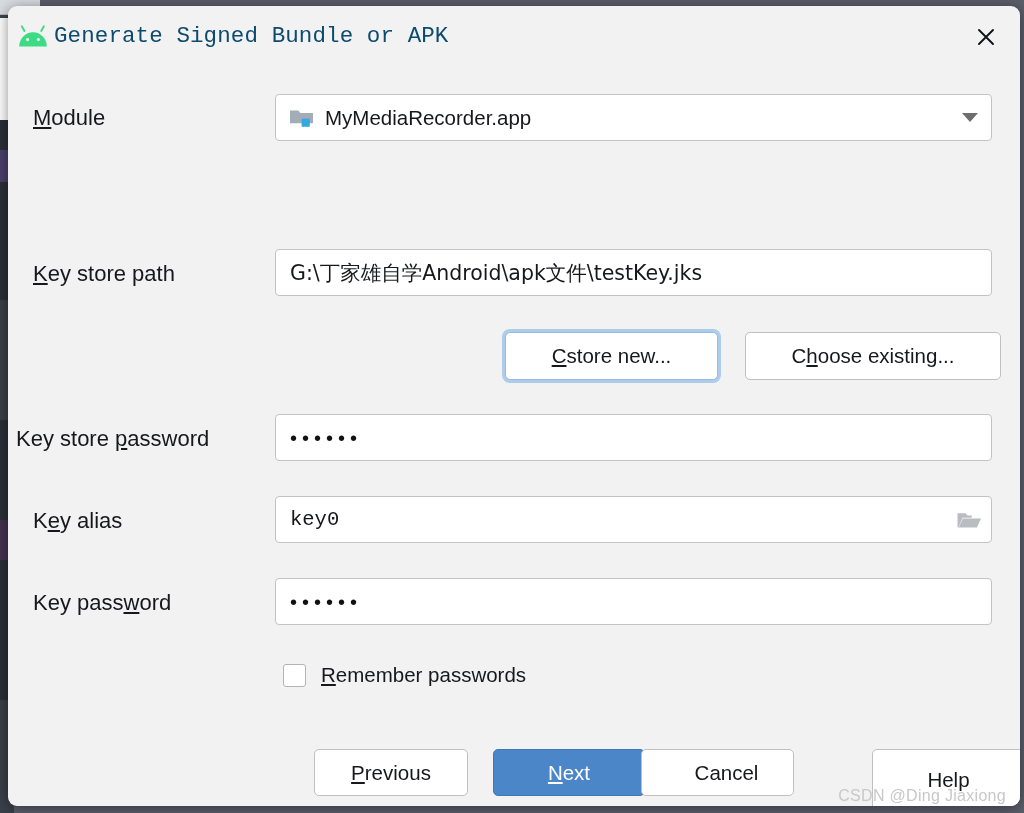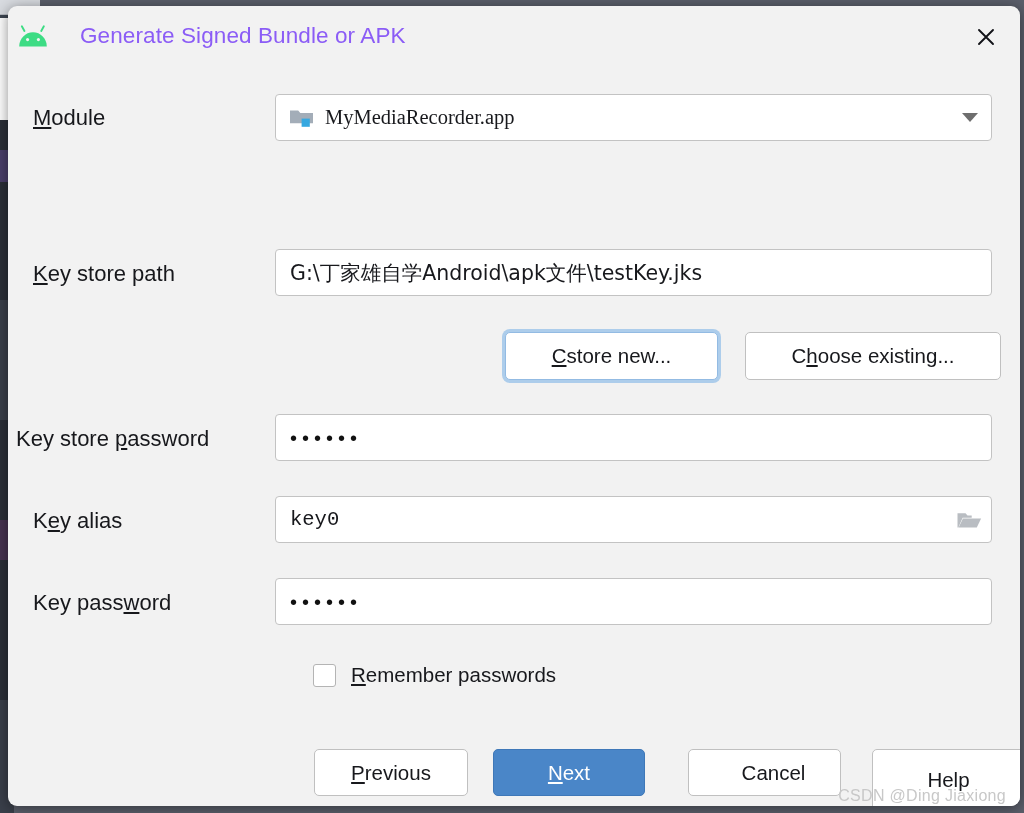--- a/index.html
+++ b/index.html
@@ -61,24 +61,25 @@
     left: 0; top: 0;
     width: 1012px; height: 62px;
   }
   #android-icon {
     position: absolute;
     left: 9px; top: 18px;
     width: 32px; height: 26px;
   }
   #dialog-title {
     position: absolute;
-    left: 72px; top: 17px;
+    left: 46px; top: 17px;
     font-size: 22.5px;
-    color: #8b5cf6;
+    color: #0c4a6e;
     letter-spacing: .1px;
+    font-family: Liberation Mono, monospace;
   }
   #close-button {
     position: absolute;
     right: 14px; top: 12px;
     width: 40px; height: 38px;
     display: flex; align-items: center; justify-content: center;
     cursor: pointer;
     border-radius: 4px;
   }
   #close-button svg { display: block; }
@@ -121,21 +122,21 @@
   }
 
   
   #module-field { left: 267px; top: 88px; width: 717px; height: 47px; }
   #module-icon {
     width: 26px; height: 22px;
     margin-left: 13px;
     position: relative;
     flex: 0 0 auto;
   }
-  #module-field .field-text { padding-left: 10px; font-family: Liberation Serif, serif; }
+  #module-field .field-text { padding-left: 10px; }
   #module-arrow {
     width: 42px; height: 100%;
     display: flex; align-items: center; justify-content: center;
     flex: 0 0 auto;
     cursor: pointer;
   }
 
   #keystore-path-field { left: 267px; top: 243px; width: 717px; height: 47px; }
   #keystore-pw-field   { left: 267px; top: 408px; width: 717px; height: 47px; }
   #key-alias-field     { left: 267px; top: 490px; width: 717px; height: 47px; font-family: Liberation Mono, monospace; }
@@ -168,30 +169,29 @@
     background: #4a86c8;
     border-color: #3f78b8;
     color: #ffffff;
   }
 
   #create-new-button     { left: 497px; top: 326px; width: 213px; height: 48px; }
   #choose-existing-button{ left: 737px; top: 326px; width: 256px; height: 48px; }
 
   #previous-button { left: 306px; top: 743px; width: 154px; height: 47px; }
   #next-button     { left: 485px; top: 743px; width: 152px; height: 47px; }
-  #cancel-button   { left: 680px; top: 743px; width: 153px; height: 47px; padding-left: 18px; }
+  #cancel-button   { left: 633px; top: 743px; width: 153px; height: 47px; padding-left: 18px; }
   #help-button     { left: 840px; top: 743px; width: 153px; height: 62px; margin-left: 24px; }
 
   
   #remember-row {
     position: absolute;
     left: 275px; top: 657px;
     display: flex; align-items: center;
     cursor: pointer;
-    margin-left: 30px;
   }
   #remember-box {
     width: 23px; height: 23px;
     background: #ffffff;
     border: 1px solid #b4b4b4;
     border-radius: 3px;
     box-sizing: border-box;
     flex: 0 0 auto;
   }
   #remember-label {

